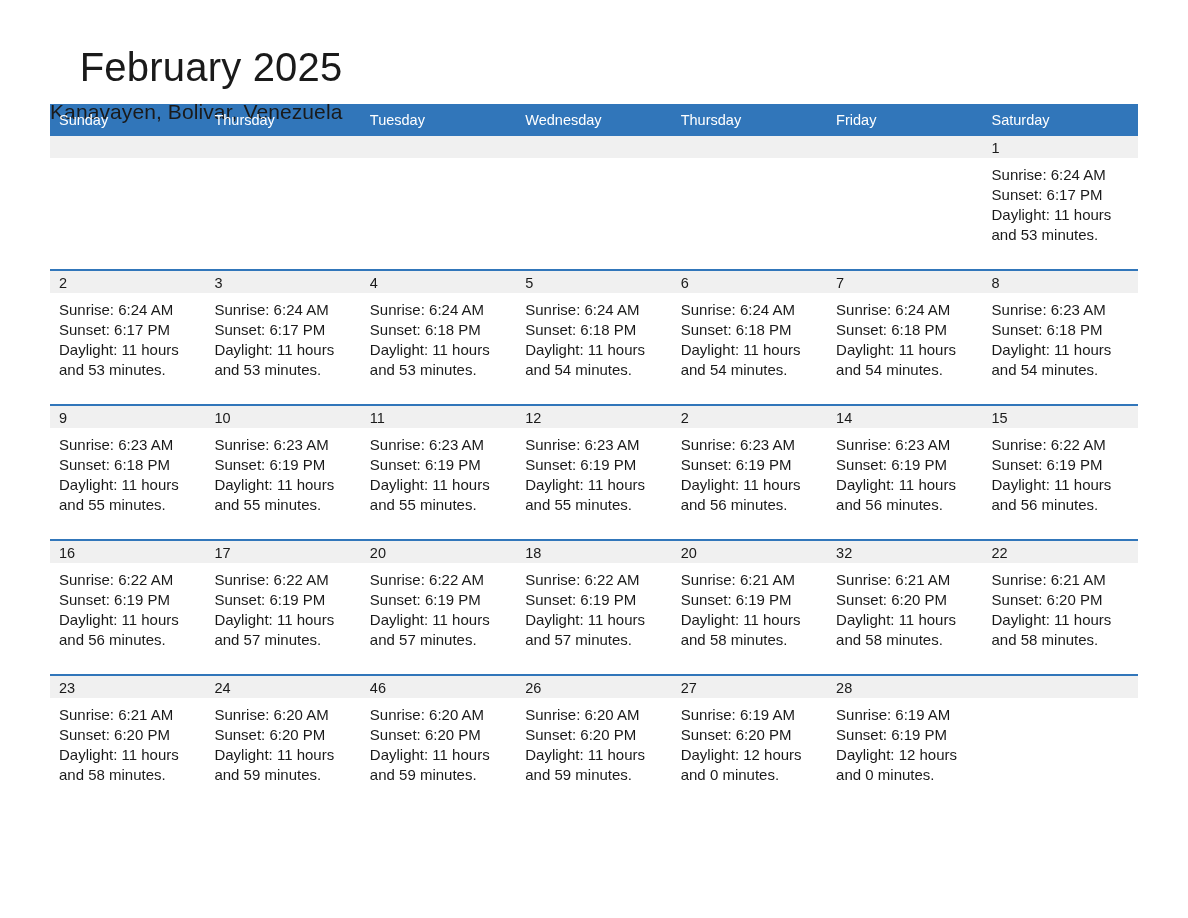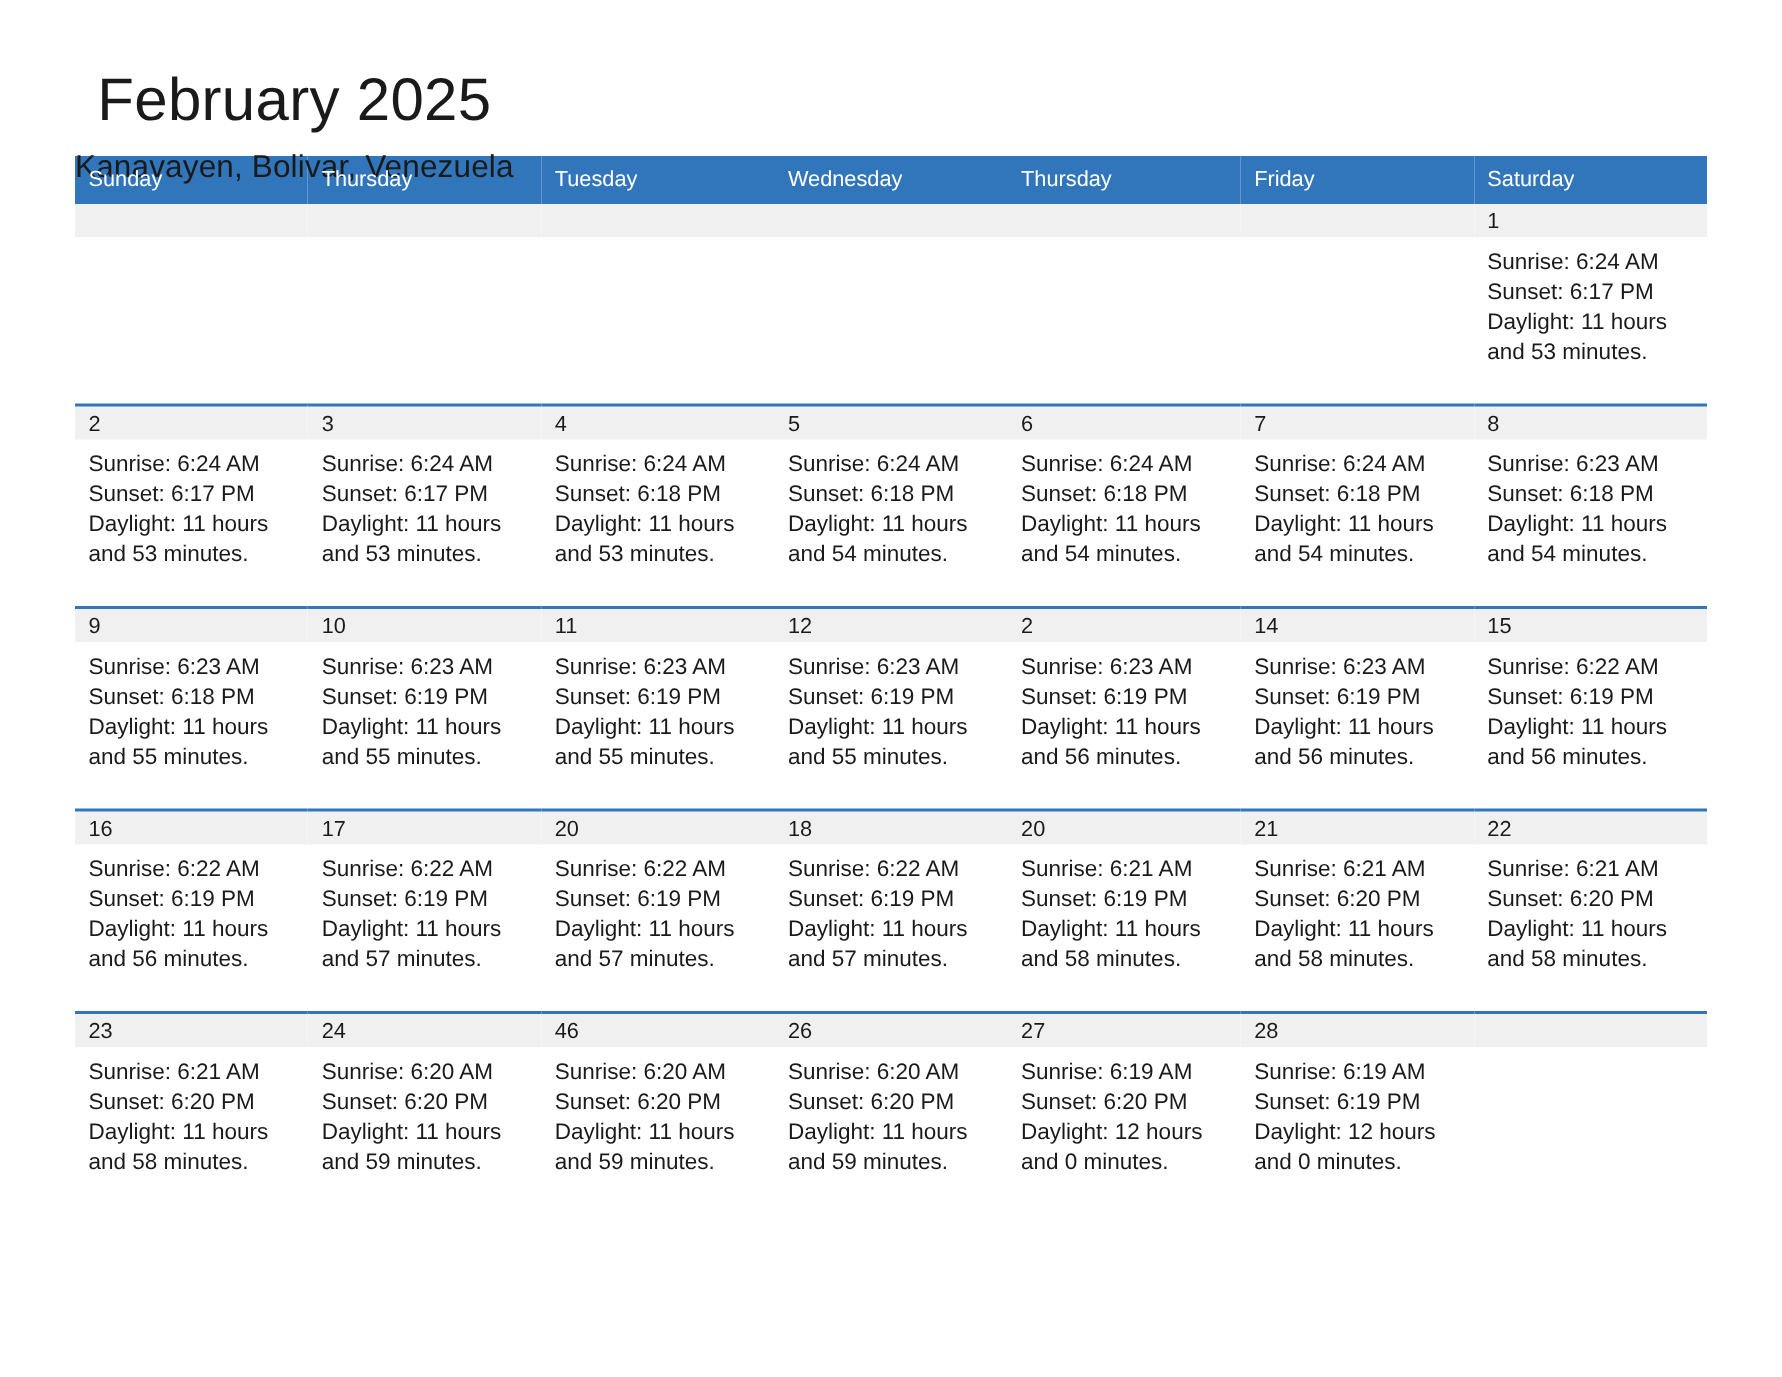--- a/index.html
+++ b/index.html
@@ -68,21 +68,20 @@
   .title-block {
     text-align: right;
     padding-top: 2px;
   }
   .month-title {
     font-size: 40px;
     font-weight: 400;
     color: #1a1a1a;
     line-height: 1.05;
     letter-spacing: 0.2px;
-    text-align: center;
   }
   .location-title {
     font-size: 21px;
     font-weight: 400;
     color: #1a1a1a;
     margin-top: 12px;
     letter-spacing: 0.1px;
   }
 
   
@@ -362,21 +361,21 @@
           <td>
             <div class="daynum-band">20</div>
             <div class="cell-body">
               <div>Sunrise: 6:21 AM</div>
               <div>Sunset: 6:19 PM</div>
               <div>Daylight: 11 hours</div>
               <div>and 58 minutes.</div>
             </div>
           </td>
           <td>
-            <div class="daynum-band">21</div>
+            <div class="daynum-band">32</div>
             <div class="cell-body">
               <div>Sunrise: 6:21 AM</div>
               <div>Sunset: 6:20 PM</div>
               <div>Daylight: 11 hours</div>
               <div>and 58 minutes.</div>
             </div>
           </td>
           <td>
             <div class="daynum-band">22</div>
             <div class="cell-body">

